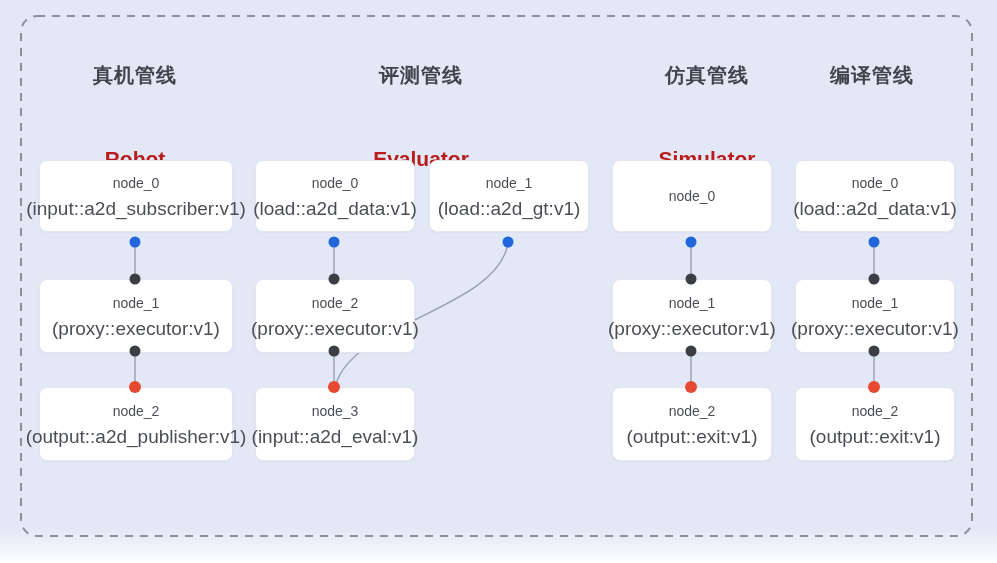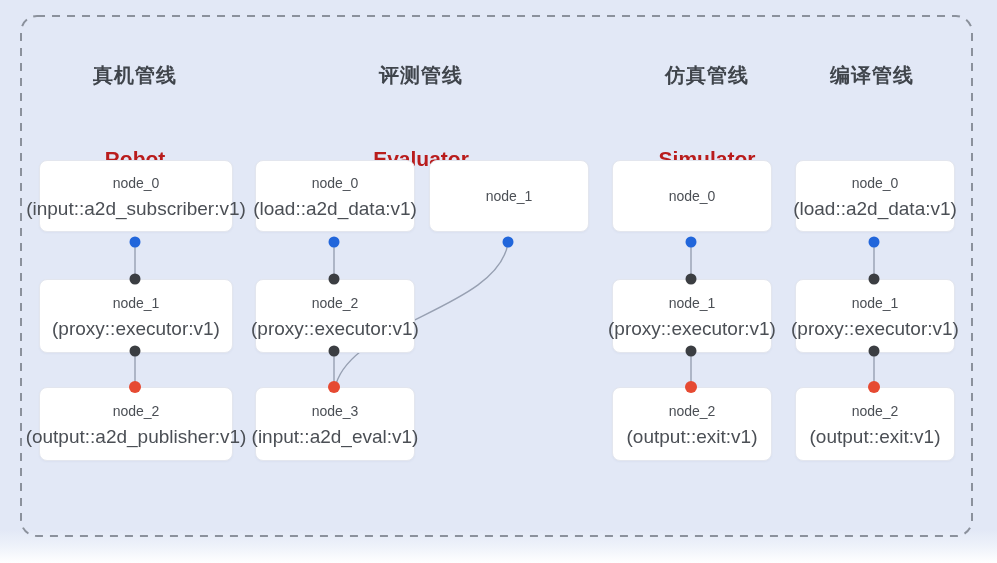--- a/index.html
+++ b/index.html
@@ -90,20 +90,21 @@
     <span class="nname">node_2</span>
     <span class="ntype">(output::a2d_publisher:v1)</span>
   </div>
 
   <div class="node c-eval r0">
     <span class="nname">node_0</span>
     <span class="ntype">(load::a2d_data:v1)</span>
   </div>
   <div class="node c-evalgt r0">
     <span class="nname">node_1</span>
+    <span class="ntype">(load::a2d_gt:v1)</span>
   </div>
   <div class="node c-eval r1">
     <span class="nname">node_2</span>
     <span class="ntype">(proxy::executor:v1)</span>
   </div>
   <div class="node c-eval r2">
     <span class="nname">node_3</span>
     <span class="ntype">(input::a2d_eval:v1)</span>
   </div>
 

